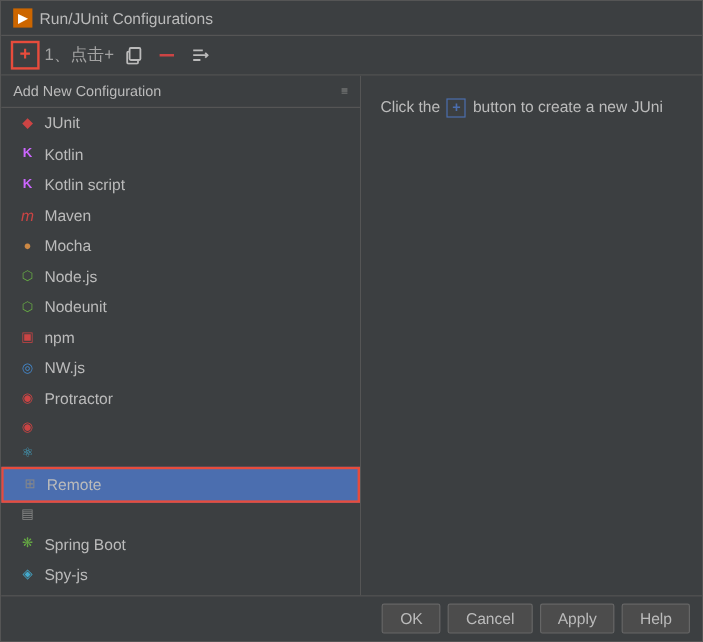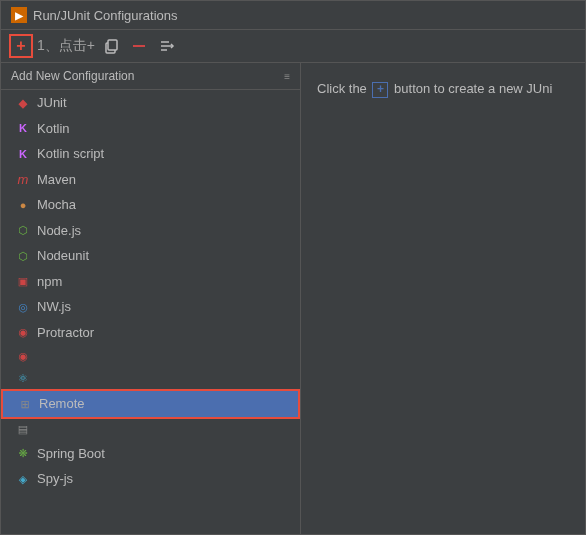--- a/index.html
+++ b/index.html
@@ -337,13 +337,19 @@
 
     <div class="right-panel">
       <div class="right-panel-text">
         <span>Click the</span>
         <span class="inline-plus">+</span>
         <span>button to create a new JUni</span>
       </div>
     </div>
   </div>
 
+  <div class="bottom-bar">
+    <button class="btn">OK</button>
+    <button class="btn">Cancel</button>
+    <button class="btn">Apply</button>
+    <button class="btn">Help</button>
+  </div>
 </div>
 
 </body></html>

